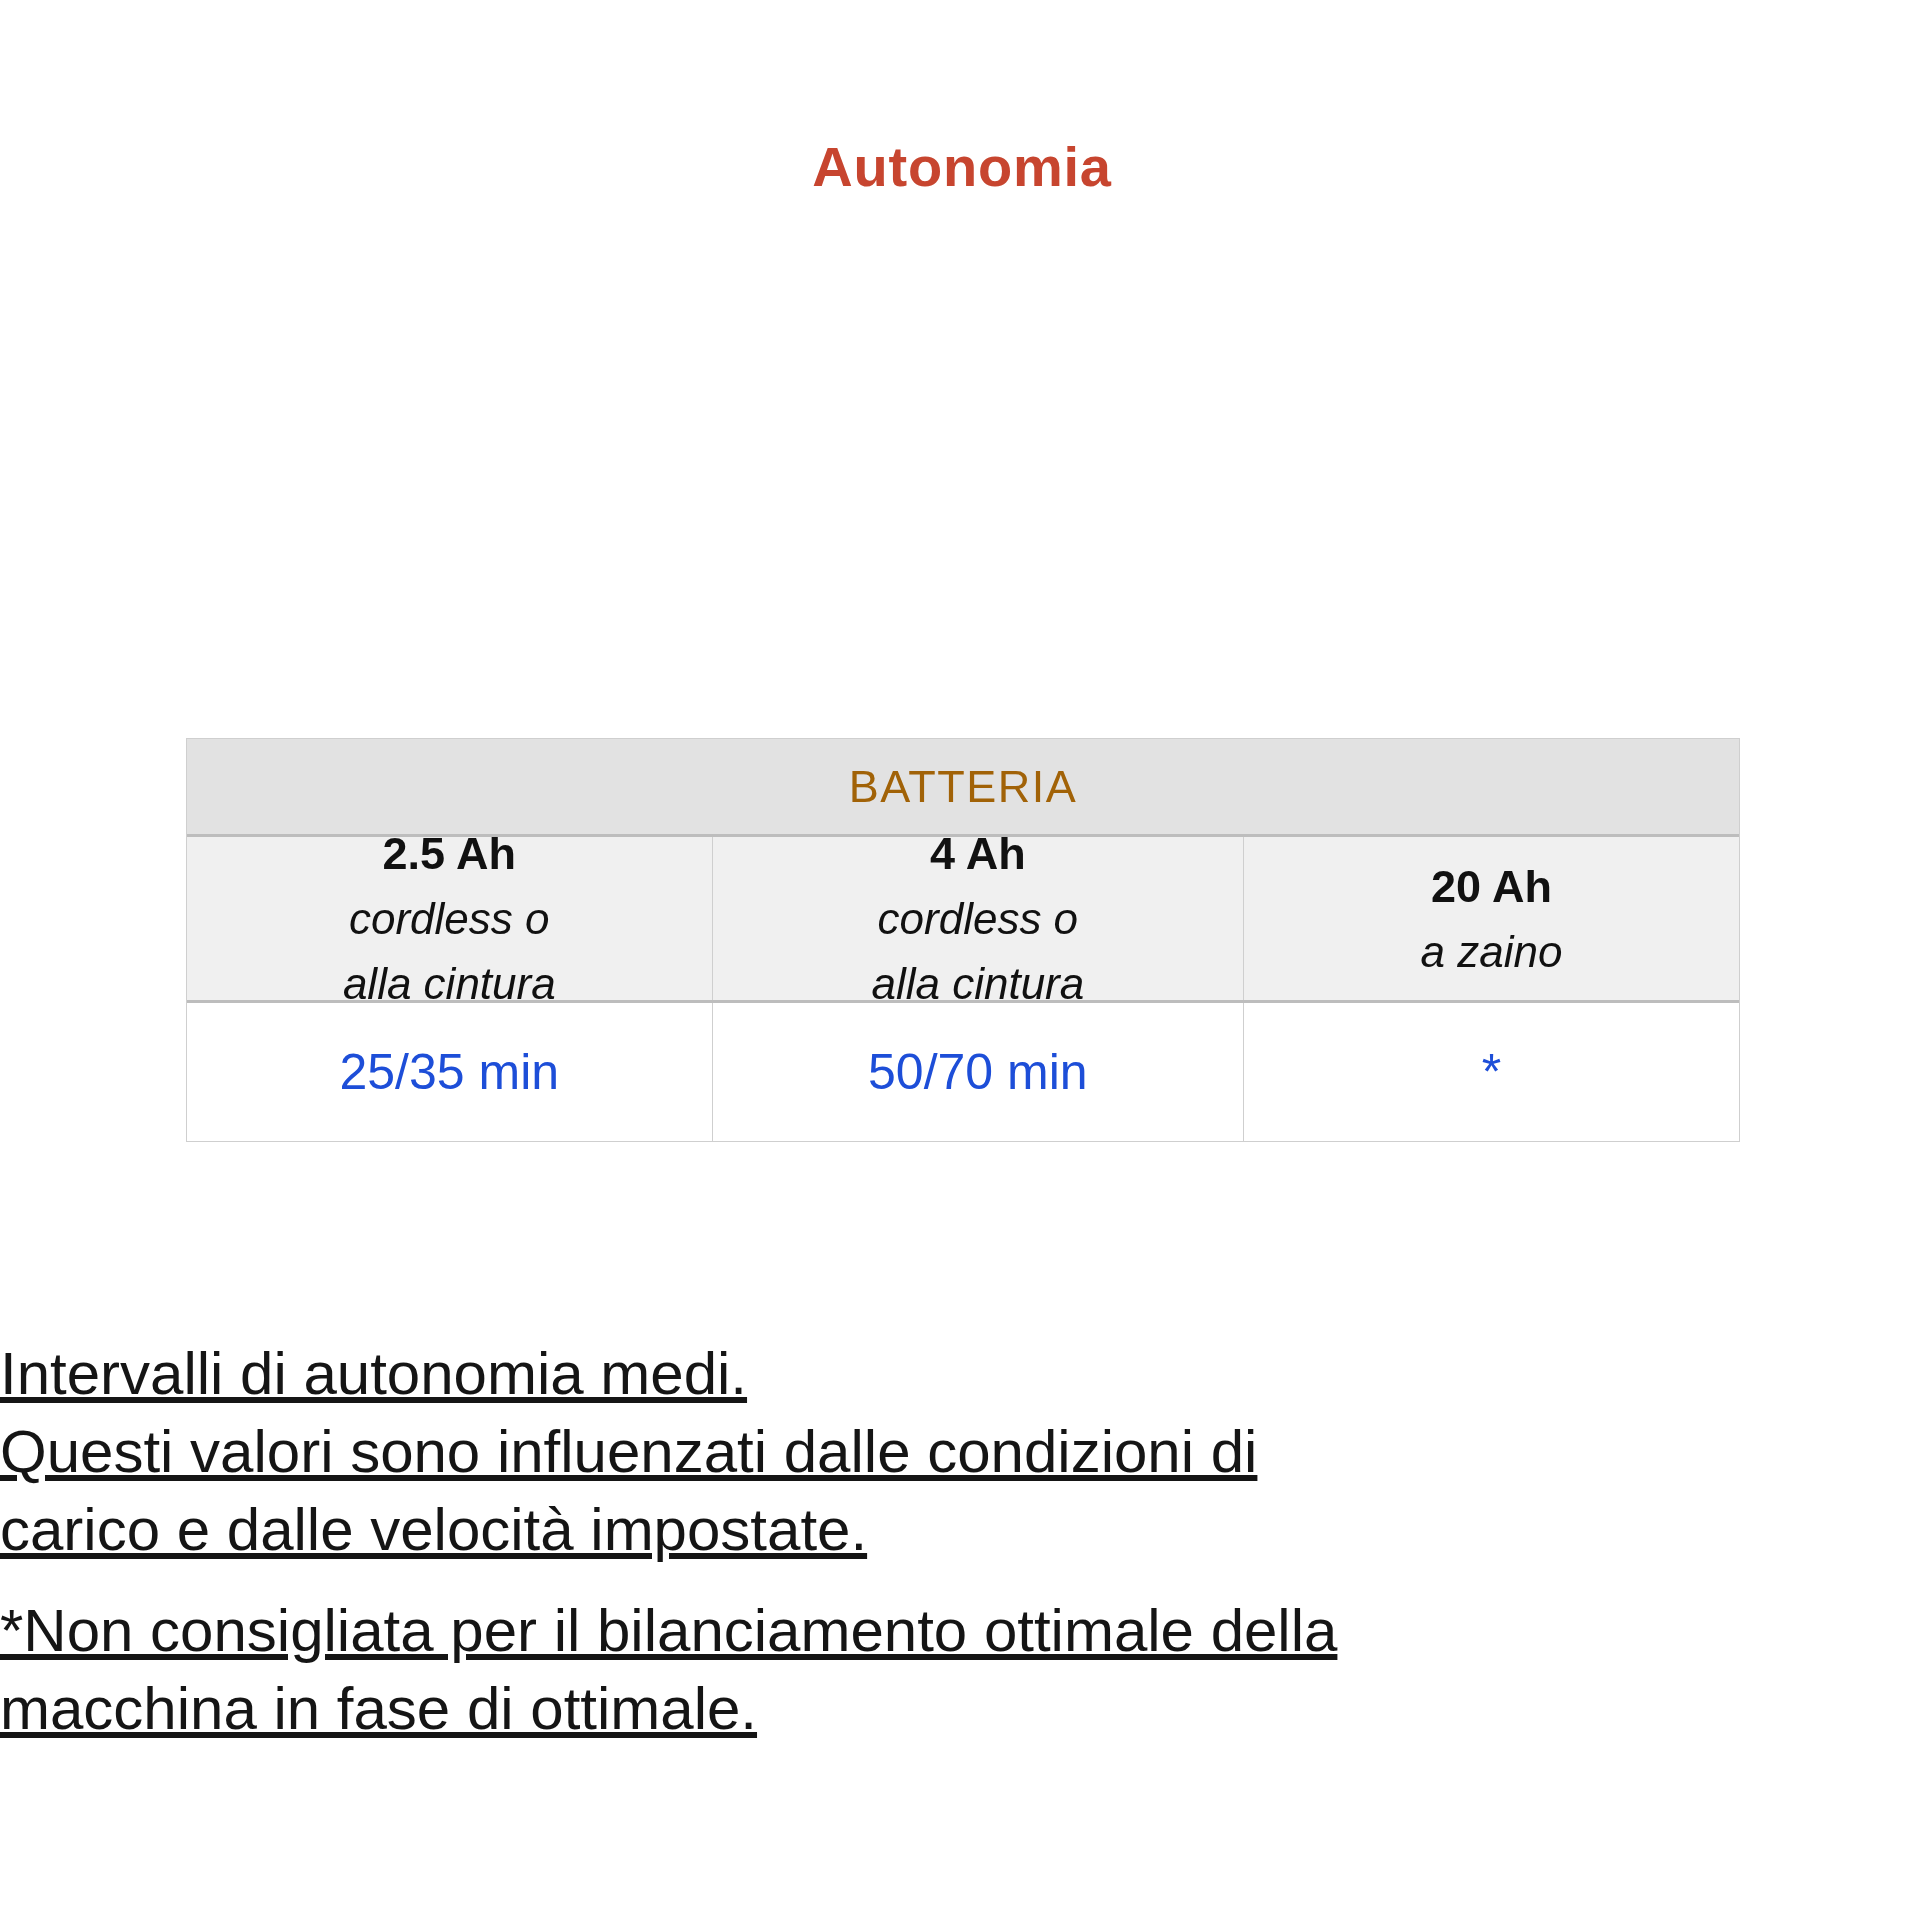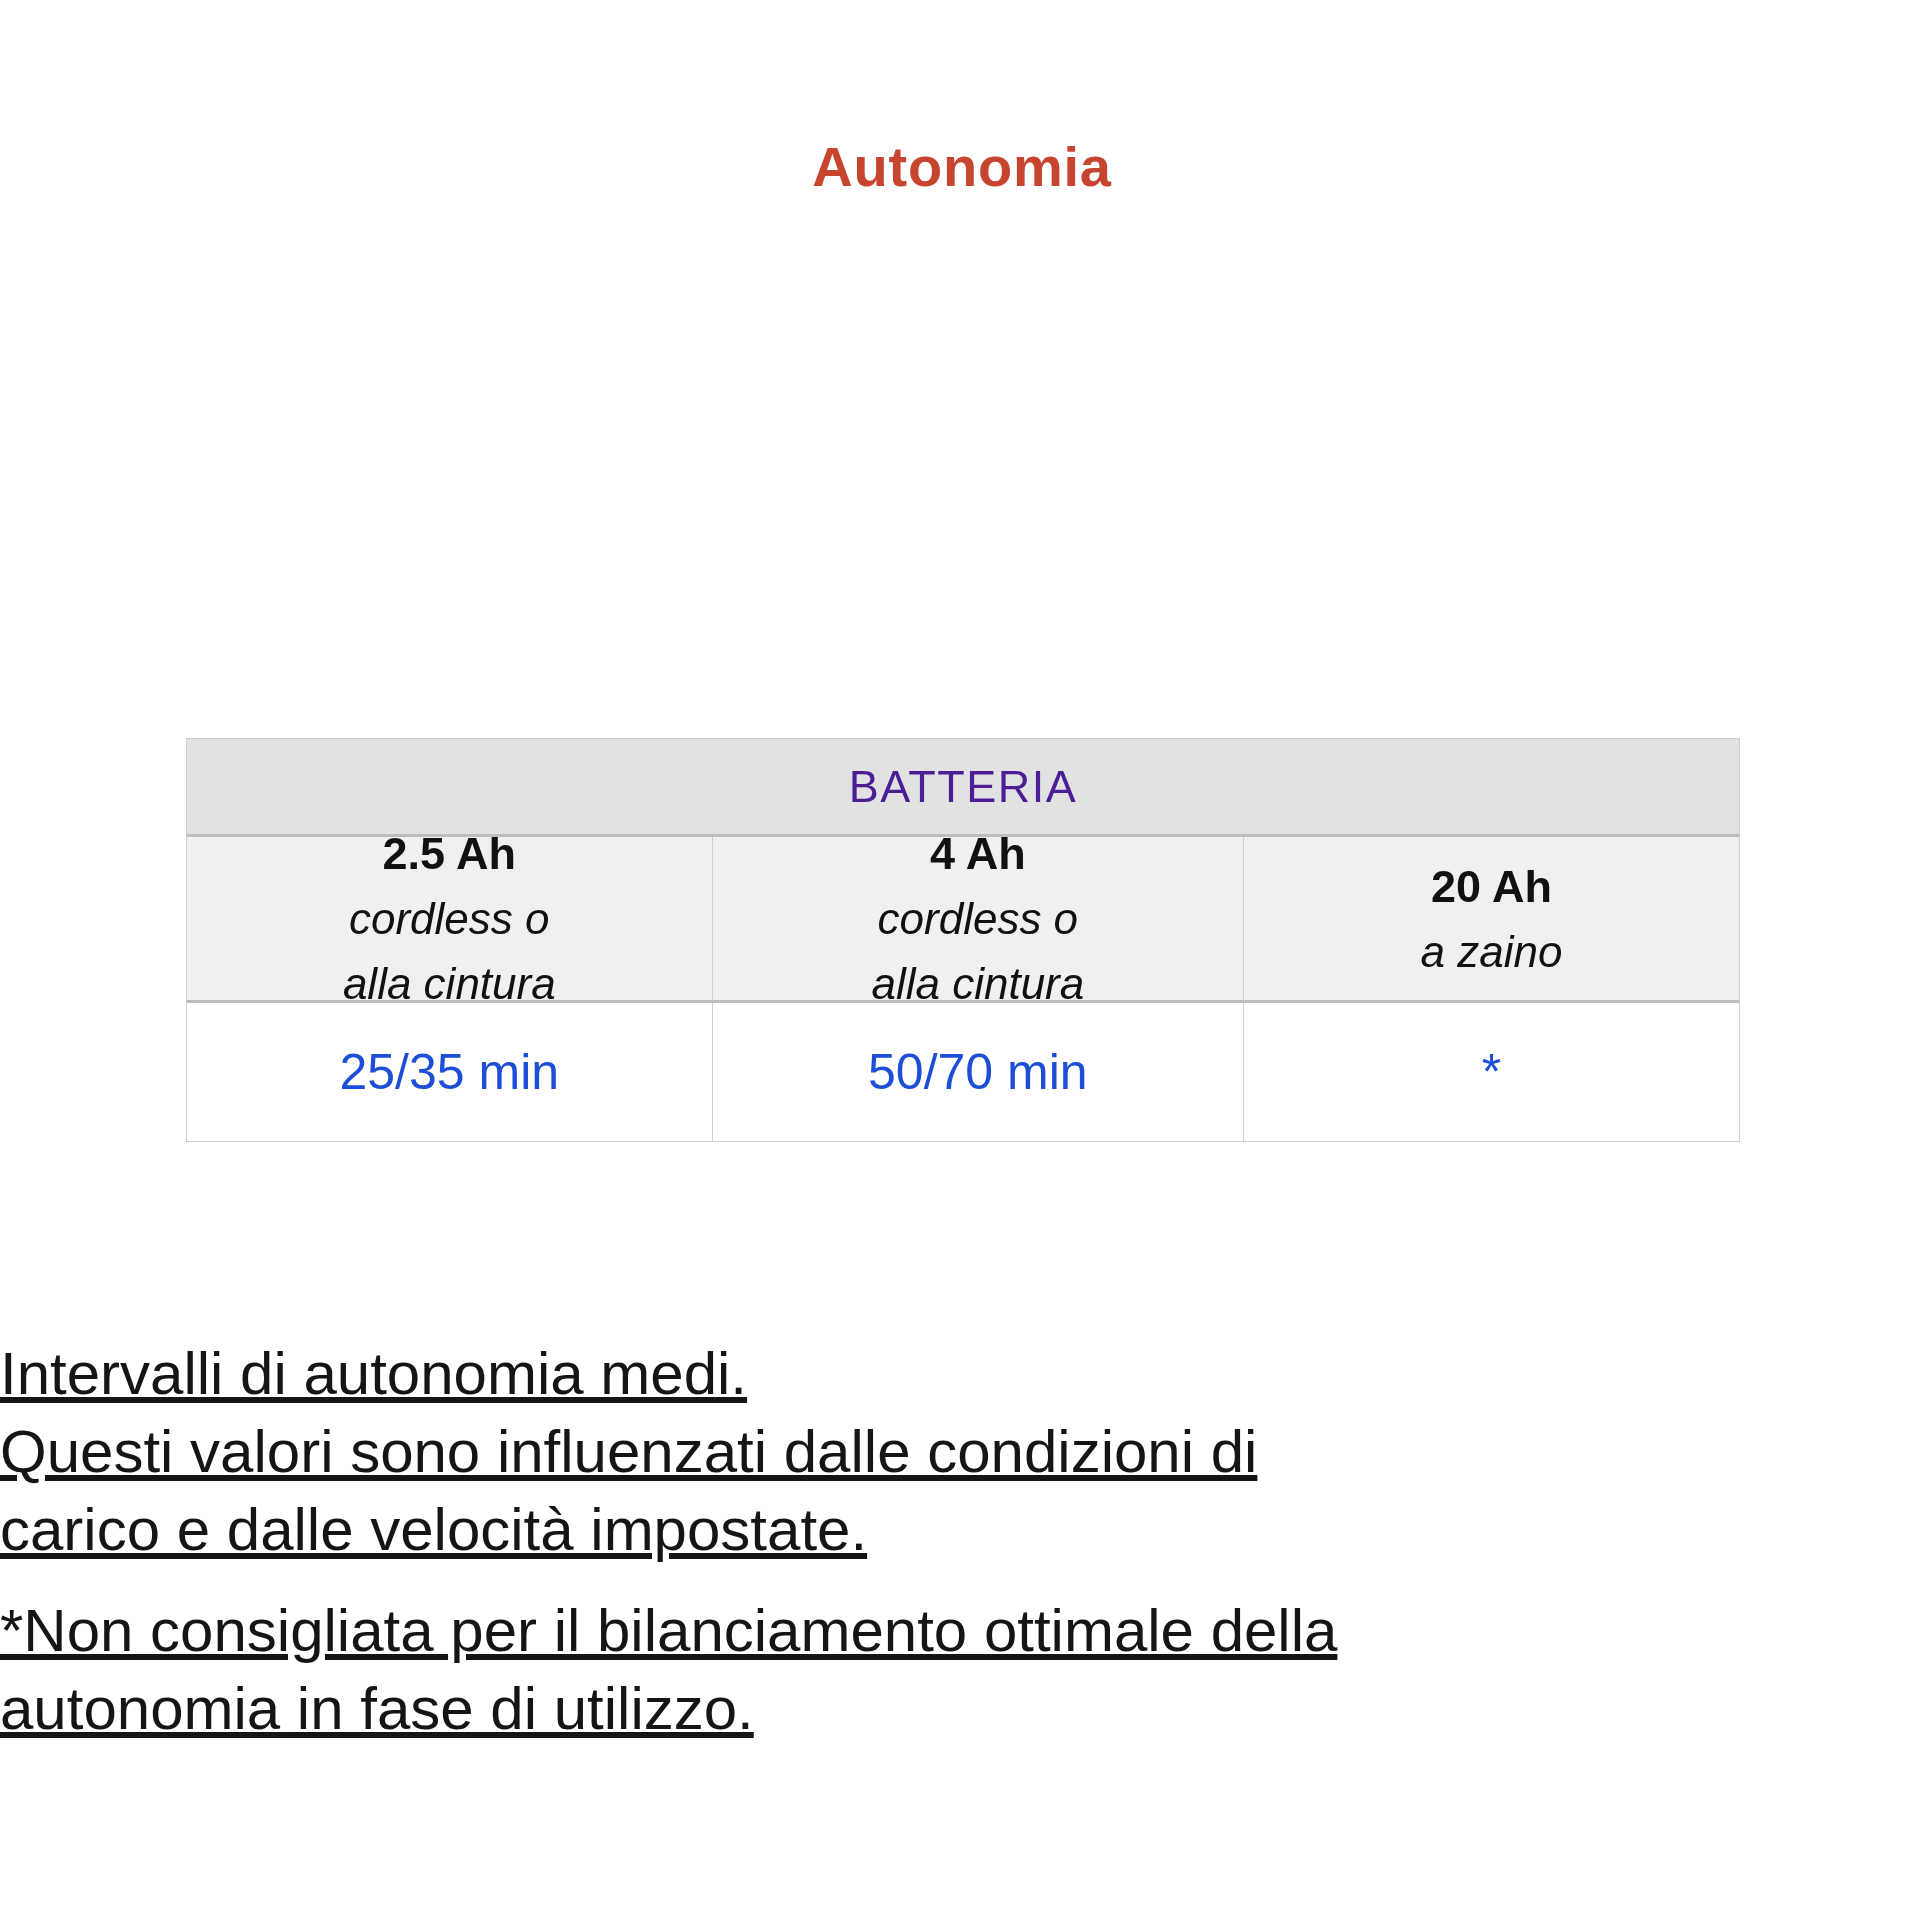--- a/index.html
+++ b/index.html
@@ -43,21 +43,21 @@
   .table-band {
     height: 98px;
     box-sizing: border-box;
     background: #e2e2e2;
     border-bottom: 3px solid #bdbdbd;
     display: flex;
     align-items: center;
     justify-content: center;
     font-size: 45px;
     letter-spacing: 1.5px;
-    color: #4c1d95;
+    color: #a16207;
   }
   .table-row {
     display: flex;
     box-sizing: border-box;
   }
   .head-row {
     background: #f0f0f0;
     height: 163px;
   }
   .val-row {
@@ -147,15 +147,15 @@
     <div class="cell col-3 runtime">*</div>
   </div>
 
 </div>
 
 <div class="notes">
   <p class="note">Intervalli di autonomia medi.
 Questi valori sono influenzati dalle condizioni di
 carico e dalle velocità impostate.</p>
   <p class="note">*Non consigliata per il bilanciamento ottimale della
-autonomia in fase di utilizzo.</p>
+macchina in fase di ottimale.</p>
 </div>
 
 
 </body></html>

